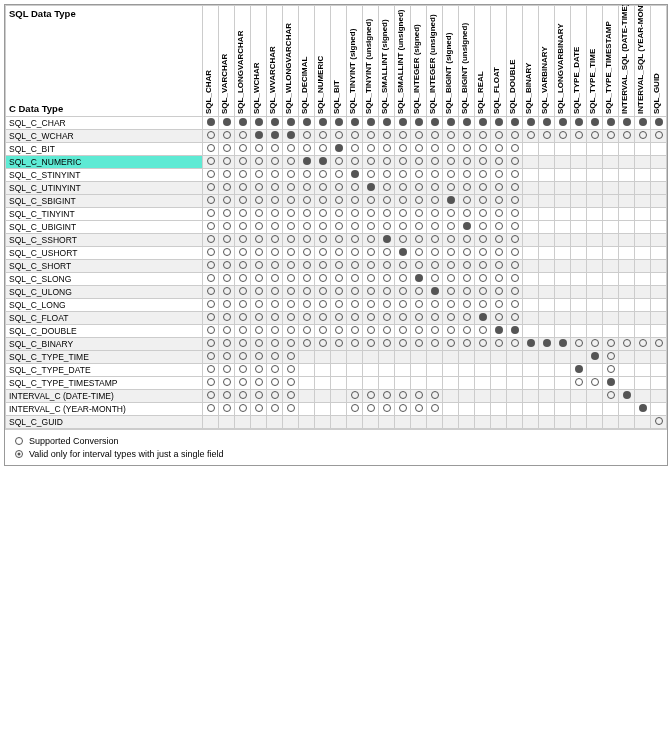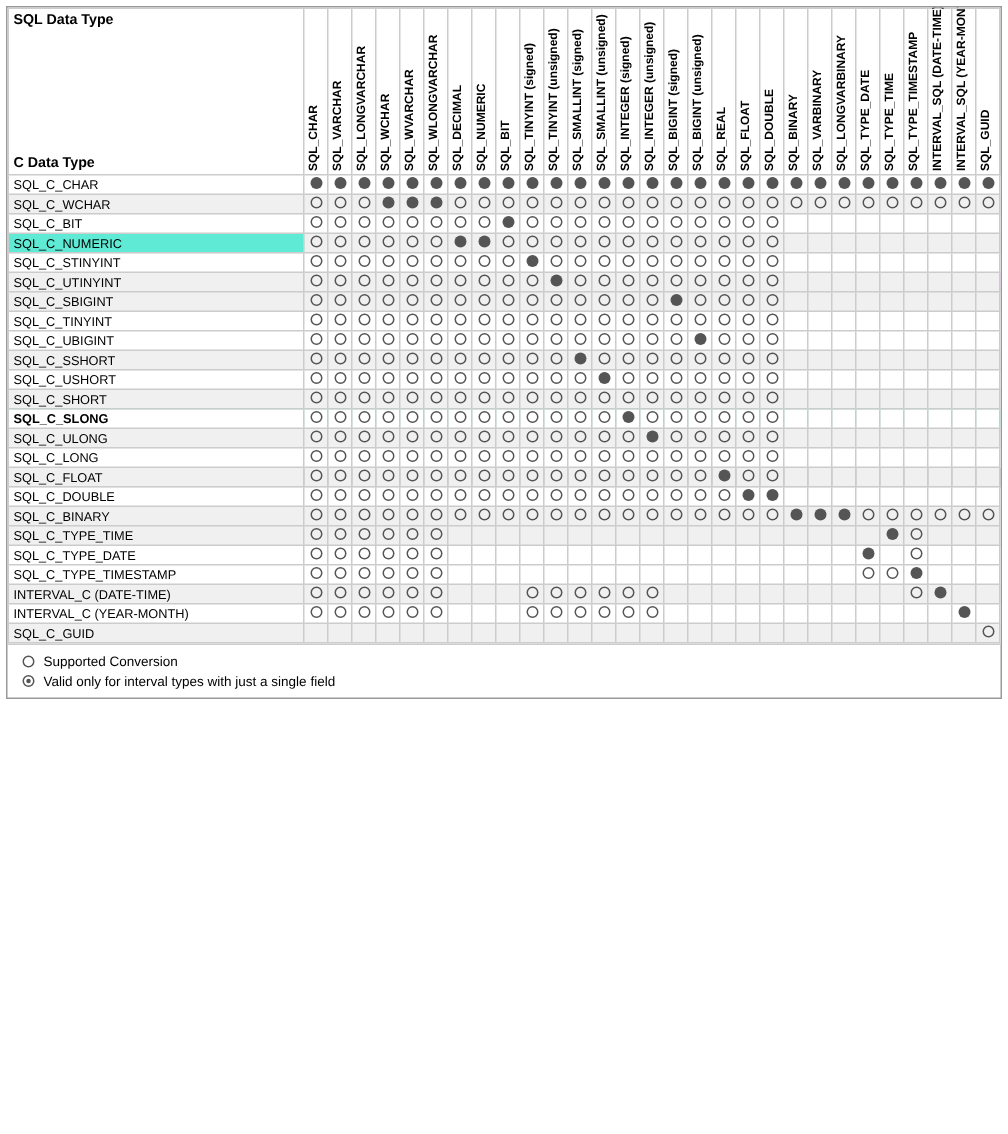--- a/index.html
+++ b/index.html
@@ -578,21 +578,21 @@
             <td style="background: rgb(240, 240, 240);"><span class="cell-empty"></span></td>
             <td style="background: rgb(240, 240, 240);"><span class="cell-empty"></span></td>
             <td style="background: rgb(240, 240, 240);"><span class="cell-empty"></span></td>
             <td style="background: rgb(240, 240, 240);"><span class="cell-empty"></span></td>
             <td style="background: rgb(240, 240, 240);"><span class="cell-empty"></span></td>
             <td style="background: rgb(240, 240, 240);"><span class="cell-empty"></span></td>
             <td style="background: rgb(240, 240, 240);"><span class="cell-empty"></span></td>
             <td style="background: rgb(240, 240, 240);"><span class="cell-empty"></span></td>
             <td style="background: rgb(240, 240, 240);"><span class="cell-empty"></span></td>
           </tr>
-          <tr style="background: #5eead4; font-weight: bold;">
+          <tr style="background: #b91c1c;">
             <td class="row-label" style="background: rgb(255, 255, 255);">SQL_C_SLONG</td>
             <td style="background: rgb(255, 255, 255);"><span class="cell-open"></span></td>
             <td style="background: rgb(255, 255, 255);"><span class="cell-open"></span></td>
             <td style="background: rgb(255, 255, 255);"><span class="cell-open"></span></td>
             <td style="background: rgb(255, 255, 255);"><span class="cell-open"></span></td>
             <td style="background: rgb(255, 255, 255);"><span class="cell-open"></span></td>
             <td style="background: rgb(255, 255, 255);"><span class="cell-open"></span></td>
             <td style="background: rgb(255, 255, 255);"><span class="cell-open"></span></td>
             <td style="background: rgb(255, 255, 255);"><span class="cell-open"></span></td>
             <td style="background: rgb(255, 255, 255);"><span class="cell-open"></span></td>

